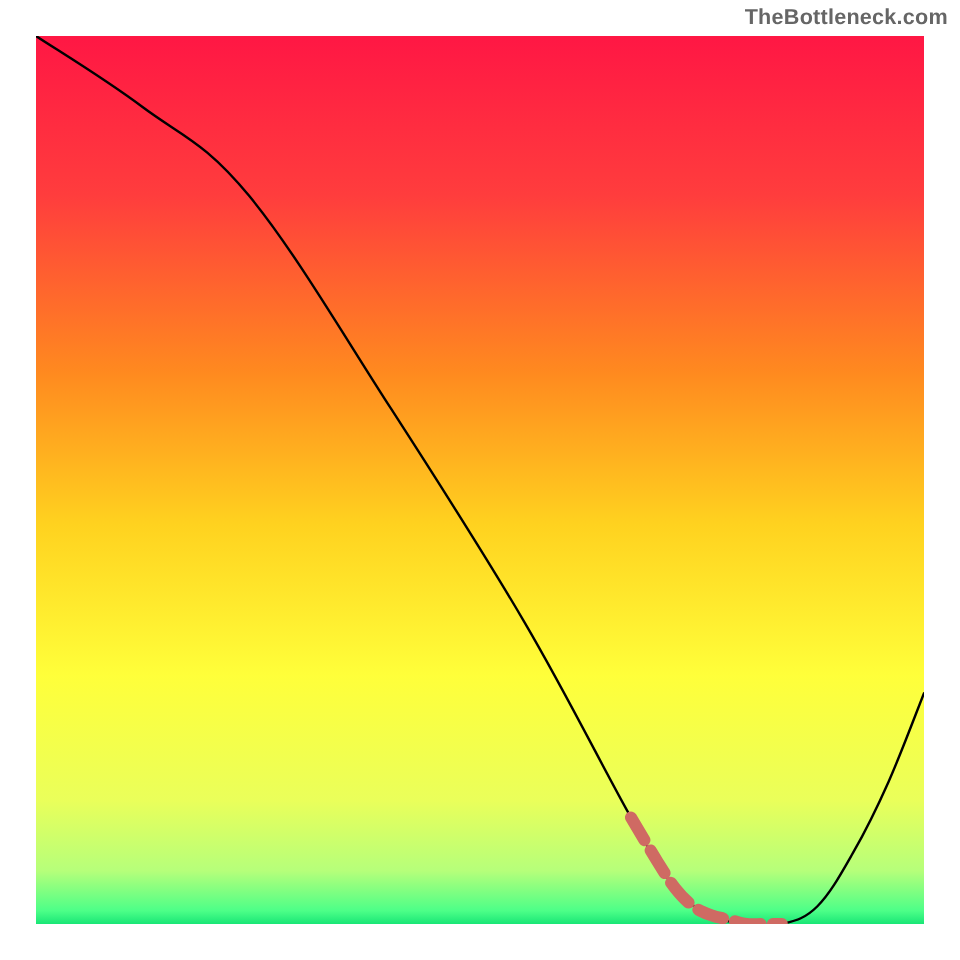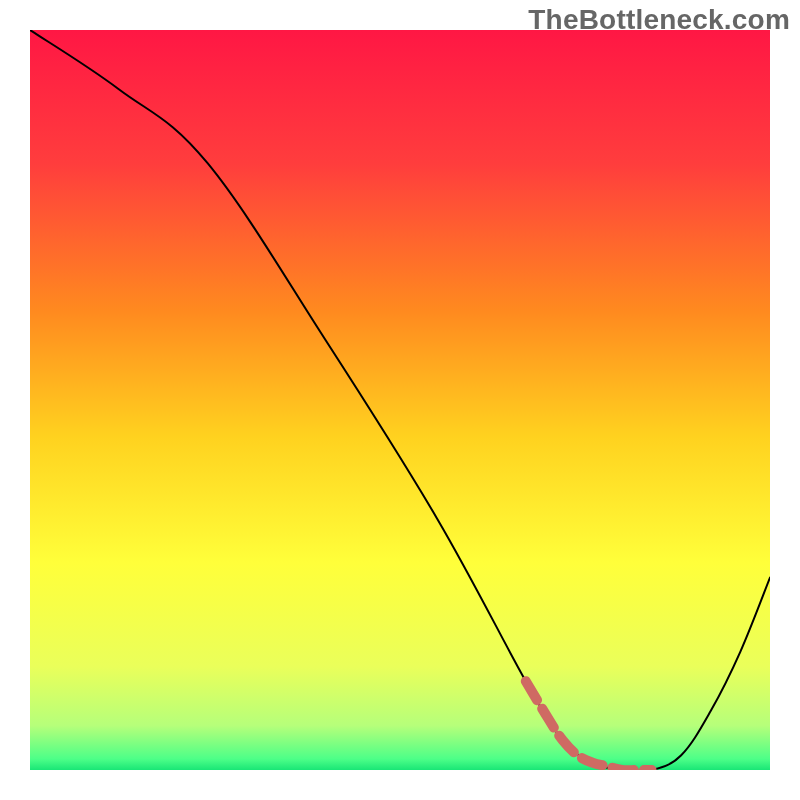--- a/index.html
+++ b/index.html
@@ -21,21 +21,21 @@
     top: 30px;
     width: 740px;
     height: 740px;
     box-sizing: border-box;
   }
   .attribution {
     position: absolute;
     top: 4px;
     right: 10px;
     font-family: Arial, Helvetica, sans-serif;
-    font-size: 28px;
+    font-size: 18px;
     font-weight: 600;
     color: #666666;
     letter-spacing: 0.2px;
   }
   svg { display: block; }
 </style>
 </head>
 <body>
 
 <div class="frame">

